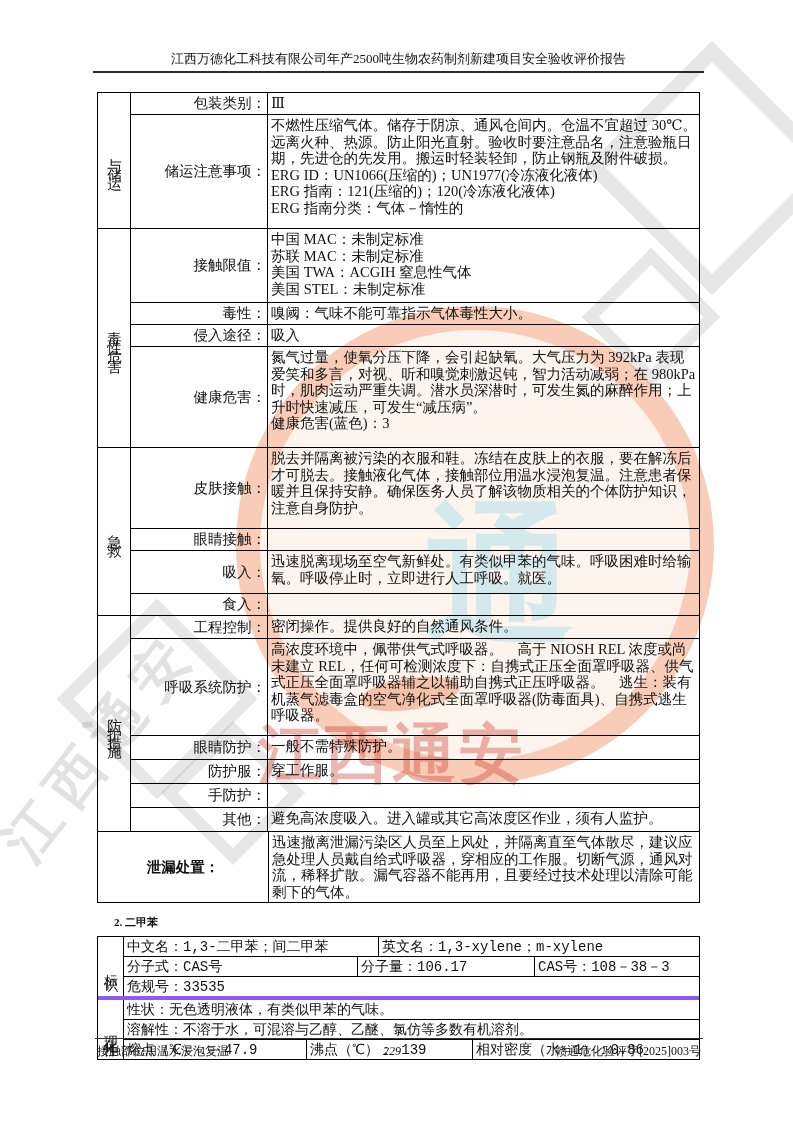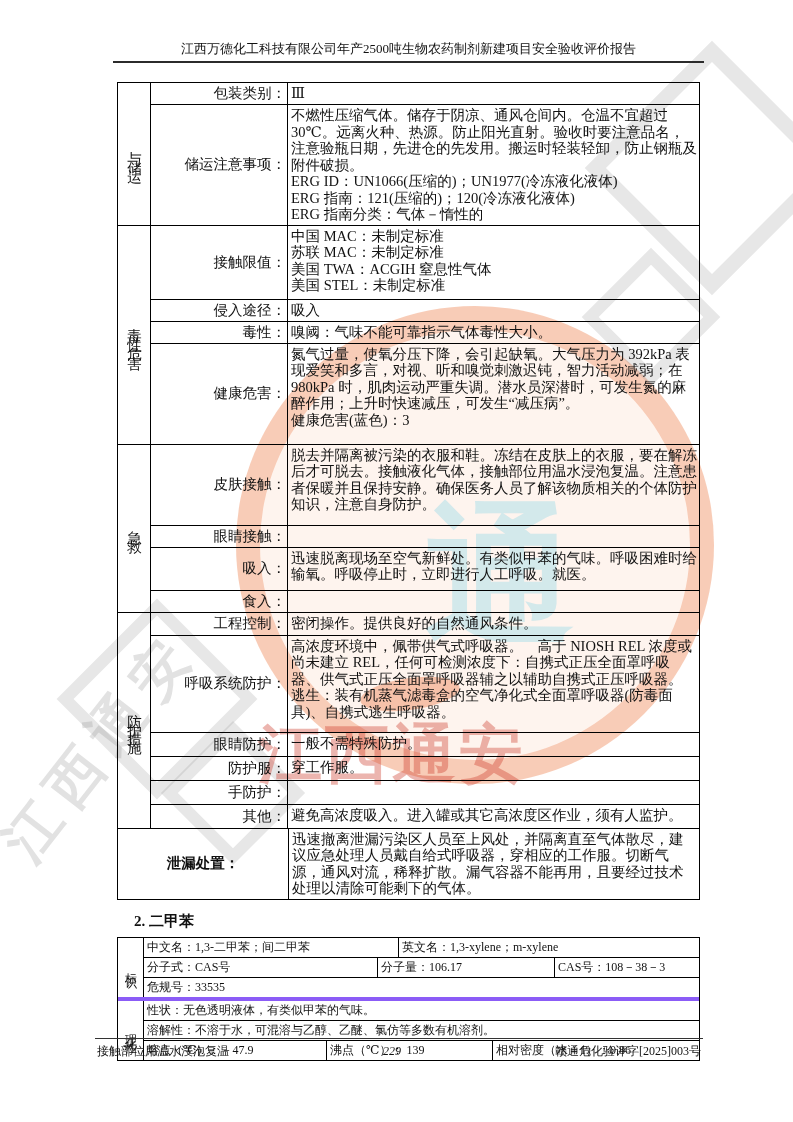--- a/index.html
+++ b/index.html
@@ -17,44 +17,44 @@
            font-family:"Liberation Sans",sans-serif;color:rgba(205,60,45,0.38);line-height:1;}
   .wm-grey-text{left:-6px;top:836px;font-size:56px;font-weight:bold;letter-spacing:12px;
            transform:rotate(-52deg);transform-origin:0 0;line-height:1;
            font-family:"Liberation Sans",sans-serif;color:rgba(150,150,150,0.28);}
   .wm-diamond{border:12px solid rgba(154,154,154,0.24);transform:rotate(45deg);}
   .wm-d1{left:622px;top:78px;width:150px;height:150px;border-width:15px;}
   .wm-d2{left:602px;top:268px;width:74px;height:74px;}
   .wm-d3{left:86px;top:628px;width:118px;height:118px;}
   .wm-d4{left:182px;top:742px;width:78px;height:78px;}
   
-  .content{position:relative;z-index:1;padding:40px 93px 0 97px;margin-left:20px;}
+  .content{position:relative;z-index:1;padding:50px 93px 0 97px;}
   .hdr-title{text-align:center;font-size:13px;line-height:18px;}
   .hdr-rule{border-top:2px solid #2b2b2b;margin:3px -4px 0 -4px;}
   
   .t1{border:1.5px solid #000;margin-top:19px;font-size:14.5px;}
   .sect{display:flex;align-items:stretch;}
   .sect + .sect{border-top:1px solid #000;}
   .vlab{flex:0 0 32px;border-right:1px solid #000;display:flex;align-items:center;justify-content:center;padding:6px 0;}
   .vlab span{writing-mode:vertical-lr;text-orientation:upright;letter-spacing:9px;}
   .rows{flex:1;display:flex;flex-direction:column;min-width:0;}
   .row{display:flex;align-items:stretch;}
   .row + .row{border-top:1px solid #000;}
   .lab{flex:0 0 133px;border-right:1px solid #000;display:flex;align-items:center;
        justify-content:flex-end;text-align:right;padding:1px 1px 1px 2px;}
   .val{flex:1;min-width:0;padding:2px 2px 2px 3px;white-space:pre-wrap;line-height:16.5px;}
   .lab2{flex:0 0 166px;border-right:1px solid #000;display:flex;align-items:center;
         justify-content:center;padding:1px 2px;font-weight:bold;}
   .mh19{min-height:19px}.mh22{min-height:22px}.mh23{min-height:23px}.mh42{min-height:42px}
   .mh70{min-height:70px}.mh73{min-height:73px}.mh80{min-height:80px}.mh96{min-height:96px}
   .mh100{min-height:100px}.mh113{min-height:113px}
   
-  .h2{font-size:15px;font-weight:bold;margin:12px 0 6px 17px;}
-  
-  .t2{border:1.5px solid #000;font-size:12px;}
+  .h2{font-size:11px;font-weight:bold;margin:12px 0 6px 17px;}
+  
+  .t2{border:1.5px solid #000;font-size:14px;font-family:Liberation Mono, monospace;}
   .sect2{display:flex;align-items:stretch;}
   .sect2 + .sect2{border-top:4px solid #8b5cf6;}
   .vlab2{flex:0 0 25px;border-right:1px solid #000;display:flex;align-items:center;justify-content:center;padding:4px 0;}
   .vlab2 span{writing-mode:vertical-lr;text-orientation:upright;letter-spacing:4px;}
   .r2{display:flex;min-height:19px;align-items:stretch;}
   .r2 + .r2{border-top:1px solid #000;}
   .c2{display:flex;align-items:center;padding:0 3px;white-space:nowrap;overflow:hidden;min-width:0;}
   .c2 + .c2{border-left:1px solid #000;}
   .c2.grow{flex:1;}
   .w254{flex:0 0 248px}.w233{flex:0 0 227px}.w176{flex:0 0 170px}
@@ -113,26 +113,26 @@
           </div>
         <div class="rows">
           <div class="row mh73">
             <div class="lab">接触限值：</div>
             <div class="val">中国 MAC：未制定标准
 苏联 MAC：未制定标准
 美国 TWA：ACGIH 窒息性气体
 美国 STEL：未制定标准</div>
           </div>
           <div class="row mh19">
+            <div class="lab">毒性：</div>
+            <div class="val">嗅阈：气味不能可靠指示气体毒性大小。</div>
+          </div>
+          <div class="row mh19">
             <div class="lab">侵入途径：</div>
             <div class="val">吸入</div>
-          </div>
-          <div class="row mh19">
-            <div class="lab">毒性：</div>
-            <div class="val">嗅阈：气味不能可靠指示气体毒性大小。</div>
           </div>
           <div class="row mh100">
             <div class="lab">健康危害：</div>
             <div class="val">氮气过量，使氧分压下降，会引起缺氧。大气压力为 392kPa 表现爱笑和多言，对视、听和嗅觉刺激迟钝，智力活动减弱；在 980kPa 时，肌肉运动严重失调。潜水员深潜时，可发生氮的麻醉作用；上升时快速减压，可发生“减压病”。
 健康危害(蓝色)：3</div>
           </div>
         </div>
       </div>
 
       <div class="sect">

